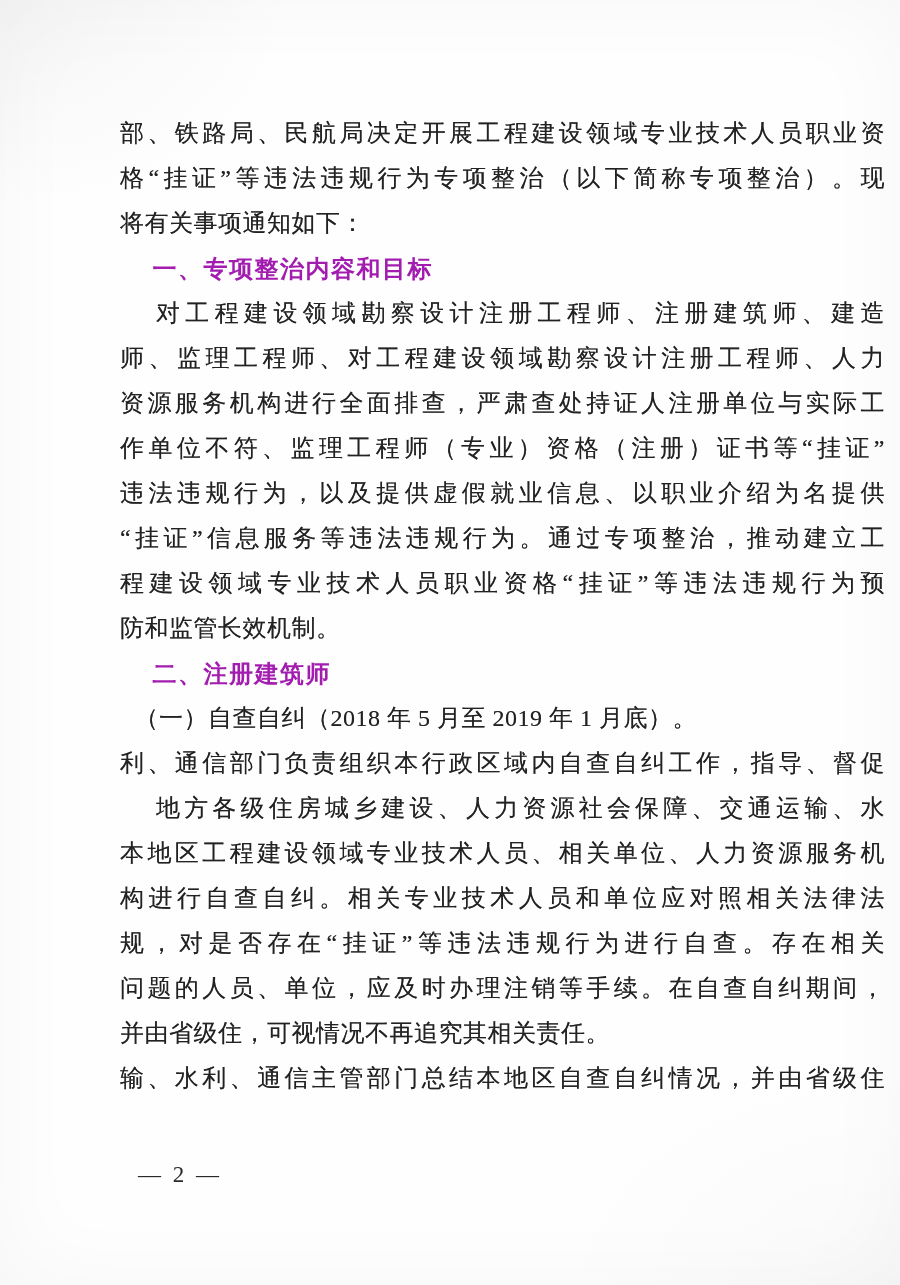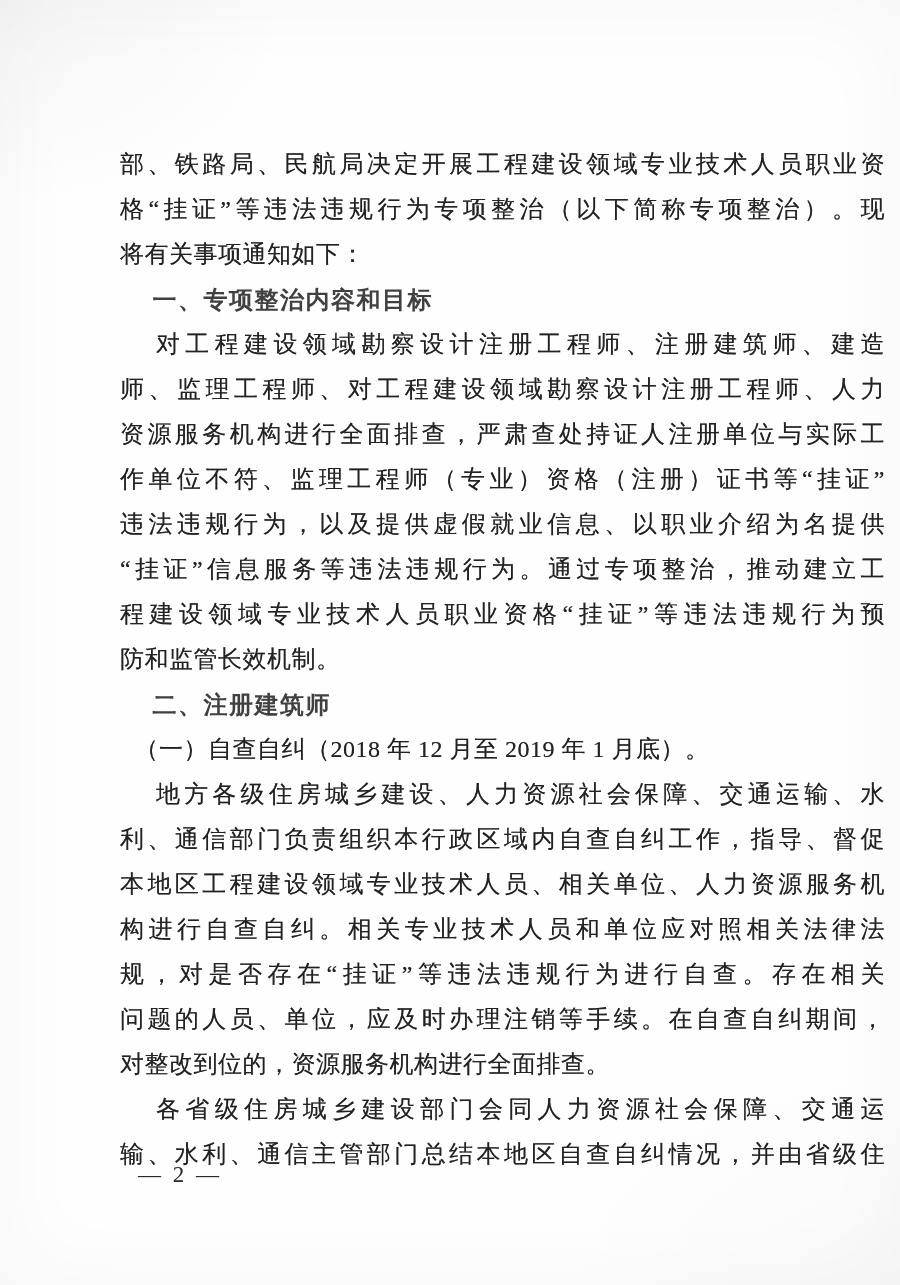--- a/index.html
+++ b/index.html
@@ -24,21 +24,21 @@
     position: absolute;
     inset: 0;
     background:
       radial-gradient(ellipse 420px 300px at 0% 0%, rgba(0,0,0,0.035), rgba(0,0,0,0) 70%),
       radial-gradient(ellipse 500px 320px at 100% 100%, rgba(0,0,0,0.02), rgba(0,0,0,0) 70%);
     pointer-events: none;
   }
   .page-body {
     position: absolute;
     left: 120px;
-    top: 142px;
+    top: 111px;
     width: 765px;
   }
   .block { margin: 0; }
   .line {
     font-size: 24px;
     line-height: 45px;
     height: 45px;
     letter-spacing: 0.5px;
     text-align: justify;
     text-align-last: justify;
@@ -49,21 +49,21 @@
   }
   .line.last {
     text-align: right;
     text-align-last: left;
   }
   .paragraph .line.first { text-indent: 1.5em; }
   .subitem   .line.first { text-indent: 0.6em; }
   .heading .line {
     font-family: "Liberation Sans", sans-serif;
     font-weight: 700;
-    color: #404040;
+    color: #a21caf;
     letter-spacing: 1.5px;
     text-indent: 1.35em;
     text-align: center;
     text-align-last: left;
     text-shadow: none;
   }
   .page-number {
     position: absolute;
     left: 138px;
     top: 1160px;
@@ -93,30 +93,29 @@
         <div class="line">作单位不符、监理工程师（专业）资格（注册）证书等“挂证”</div>
         <div class="line">违法违规行为，以及提供虚假就业信息、以职业介绍为名提供</div>
         <div class="line">“挂证”信息服务等违法违规行为。通过专项整治，推动建立工</div>
         <div class="line">程建设领域专业技术人员职业资格“挂证”等违法违规行为预</div>
         <div class="line last">防和监管长效机制。</div>
       </div>
       <div class="block heading">
         <div class="line first last">二、注册建筑师</div>
       </div>
       <div class="block subitem">
-        <div class="line first last">（一）自查自纠（2018 年 12 月至 2019 年 1 月底）。</div>
+        <div class="line first last">（一）自查自纠（2018 年 5 月至 2019 年 1 月底）。</div>
       </div>
       <div class="block paragraph">
+        <div class="line">利、通信部门负责组织本行政区域内自查自纠工作，指导、督促</div>
         <div class="line first">地方各级住房城乡建设、人力资源社会保障、交通运输、水</div>
-        <div class="line">利、通信部门负责组织本行政区域内自查自纠工作，指导、督促</div>
         <div class="line">本地区工程建设领域专业技术人员、相关单位、人力资源服务机</div>
         <div class="line">构进行自查自纠。相关专业技术人员和单位应对照相关法律法</div>
         <div class="line">规，对是否存在“挂证”等违法违规行为进行自查。存在相关</div>
         <div class="line">问题的人员、单位，应及时办理注销等手续。在自查自纠期间，</div>
-        <div class="line last">对整改到位的，资源服务机构进行全面排查。</div>
+        <div class="line last">并由省级住，可视情况不再追究其相关责任。</div>
       </div>
       <div class="block paragraph">
-        <div class="line first">各省级住房城乡建设部门会同人力资源社会保障、交通运</div>
         <div class="line">输、水利、通信主管部门总结本地区自查自纠情况，并由省级住</div>
       </div>
     </div>
   <div class="page-number">— 2 —</div>
 </div>
 
 </body></html>

